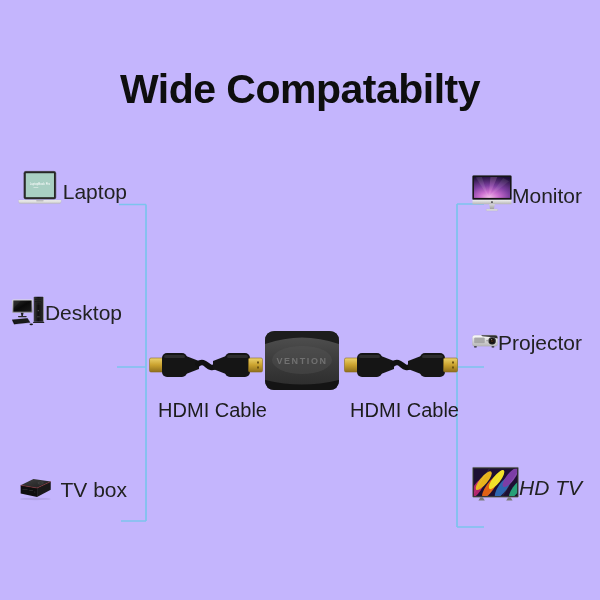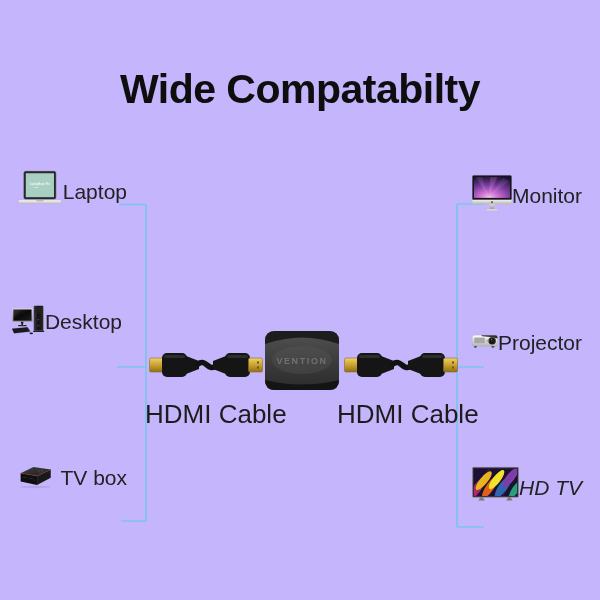--- a/index.html
+++ b/index.html
@@ -8,29 +8,29 @@
     font-family:"Liberation Sans",sans-serif;
   }
   .title{
     position:absolute;top:66px;left:0;width:600px;margin:0;text-align:center;
     font-size:41px;font-weight:800;letter-spacing:-0.5px;color:#0e0e0e;
   }
   .connectors{position:absolute;left:0;top:0;width:600px;height:600px;}
   .device{position:absolute;display:flex;flex-direction:row;align-items:center;}
   .device-label{font-size:21px;color:#222222;margin-top:3px;white-space:nowrap;}
   .dev-laptop{left:17px;top:154px;width:110px;}
-  .dev-desktop{left:12px;top:277px;width:110px;justify-content:flex-end;}
-  .dev-tvbox{left:17px;top:446px;width:110px;gap:7px;}
+  .dev-desktop{left:12px;top:268px;width:110px;justify-content:flex-end;}
+  .dev-tvbox{left:17px;top:458px;width:110px;gap:7px;}
   .dev-monitor{left:472px;top:155px;width:110px;}
   .dev-projector{left:472px;top:316px;width:110px;}
   .dev-hdtv{left:472px;top:450px;width:110px;font-style:italic;}
   .cable-left{position:absolute;left:149px;top:345px;}
   .cable-right{position:absolute;left:344px;top:345px;}
   .adapter{position:absolute;left:264px;top:327px;}
-  .cable-label{position:absolute;width:122px;text-align:left;font-size:26px;color:#1c1c1c;top:399px;white-space:nowrap;}
+  .cable-label{position:absolute;width:122px;text-align:right;font-size:20px;color:#1c1c1c;top:399px;white-space:nowrap;}
   .cable-label-left{left:145px;}
   .cable-label-right{left:337px;}
 </style>
 </head>
 <body>
 
 <div class="stage">
 
   <h1 class="title">Wide Compatabilty</h1>
 

